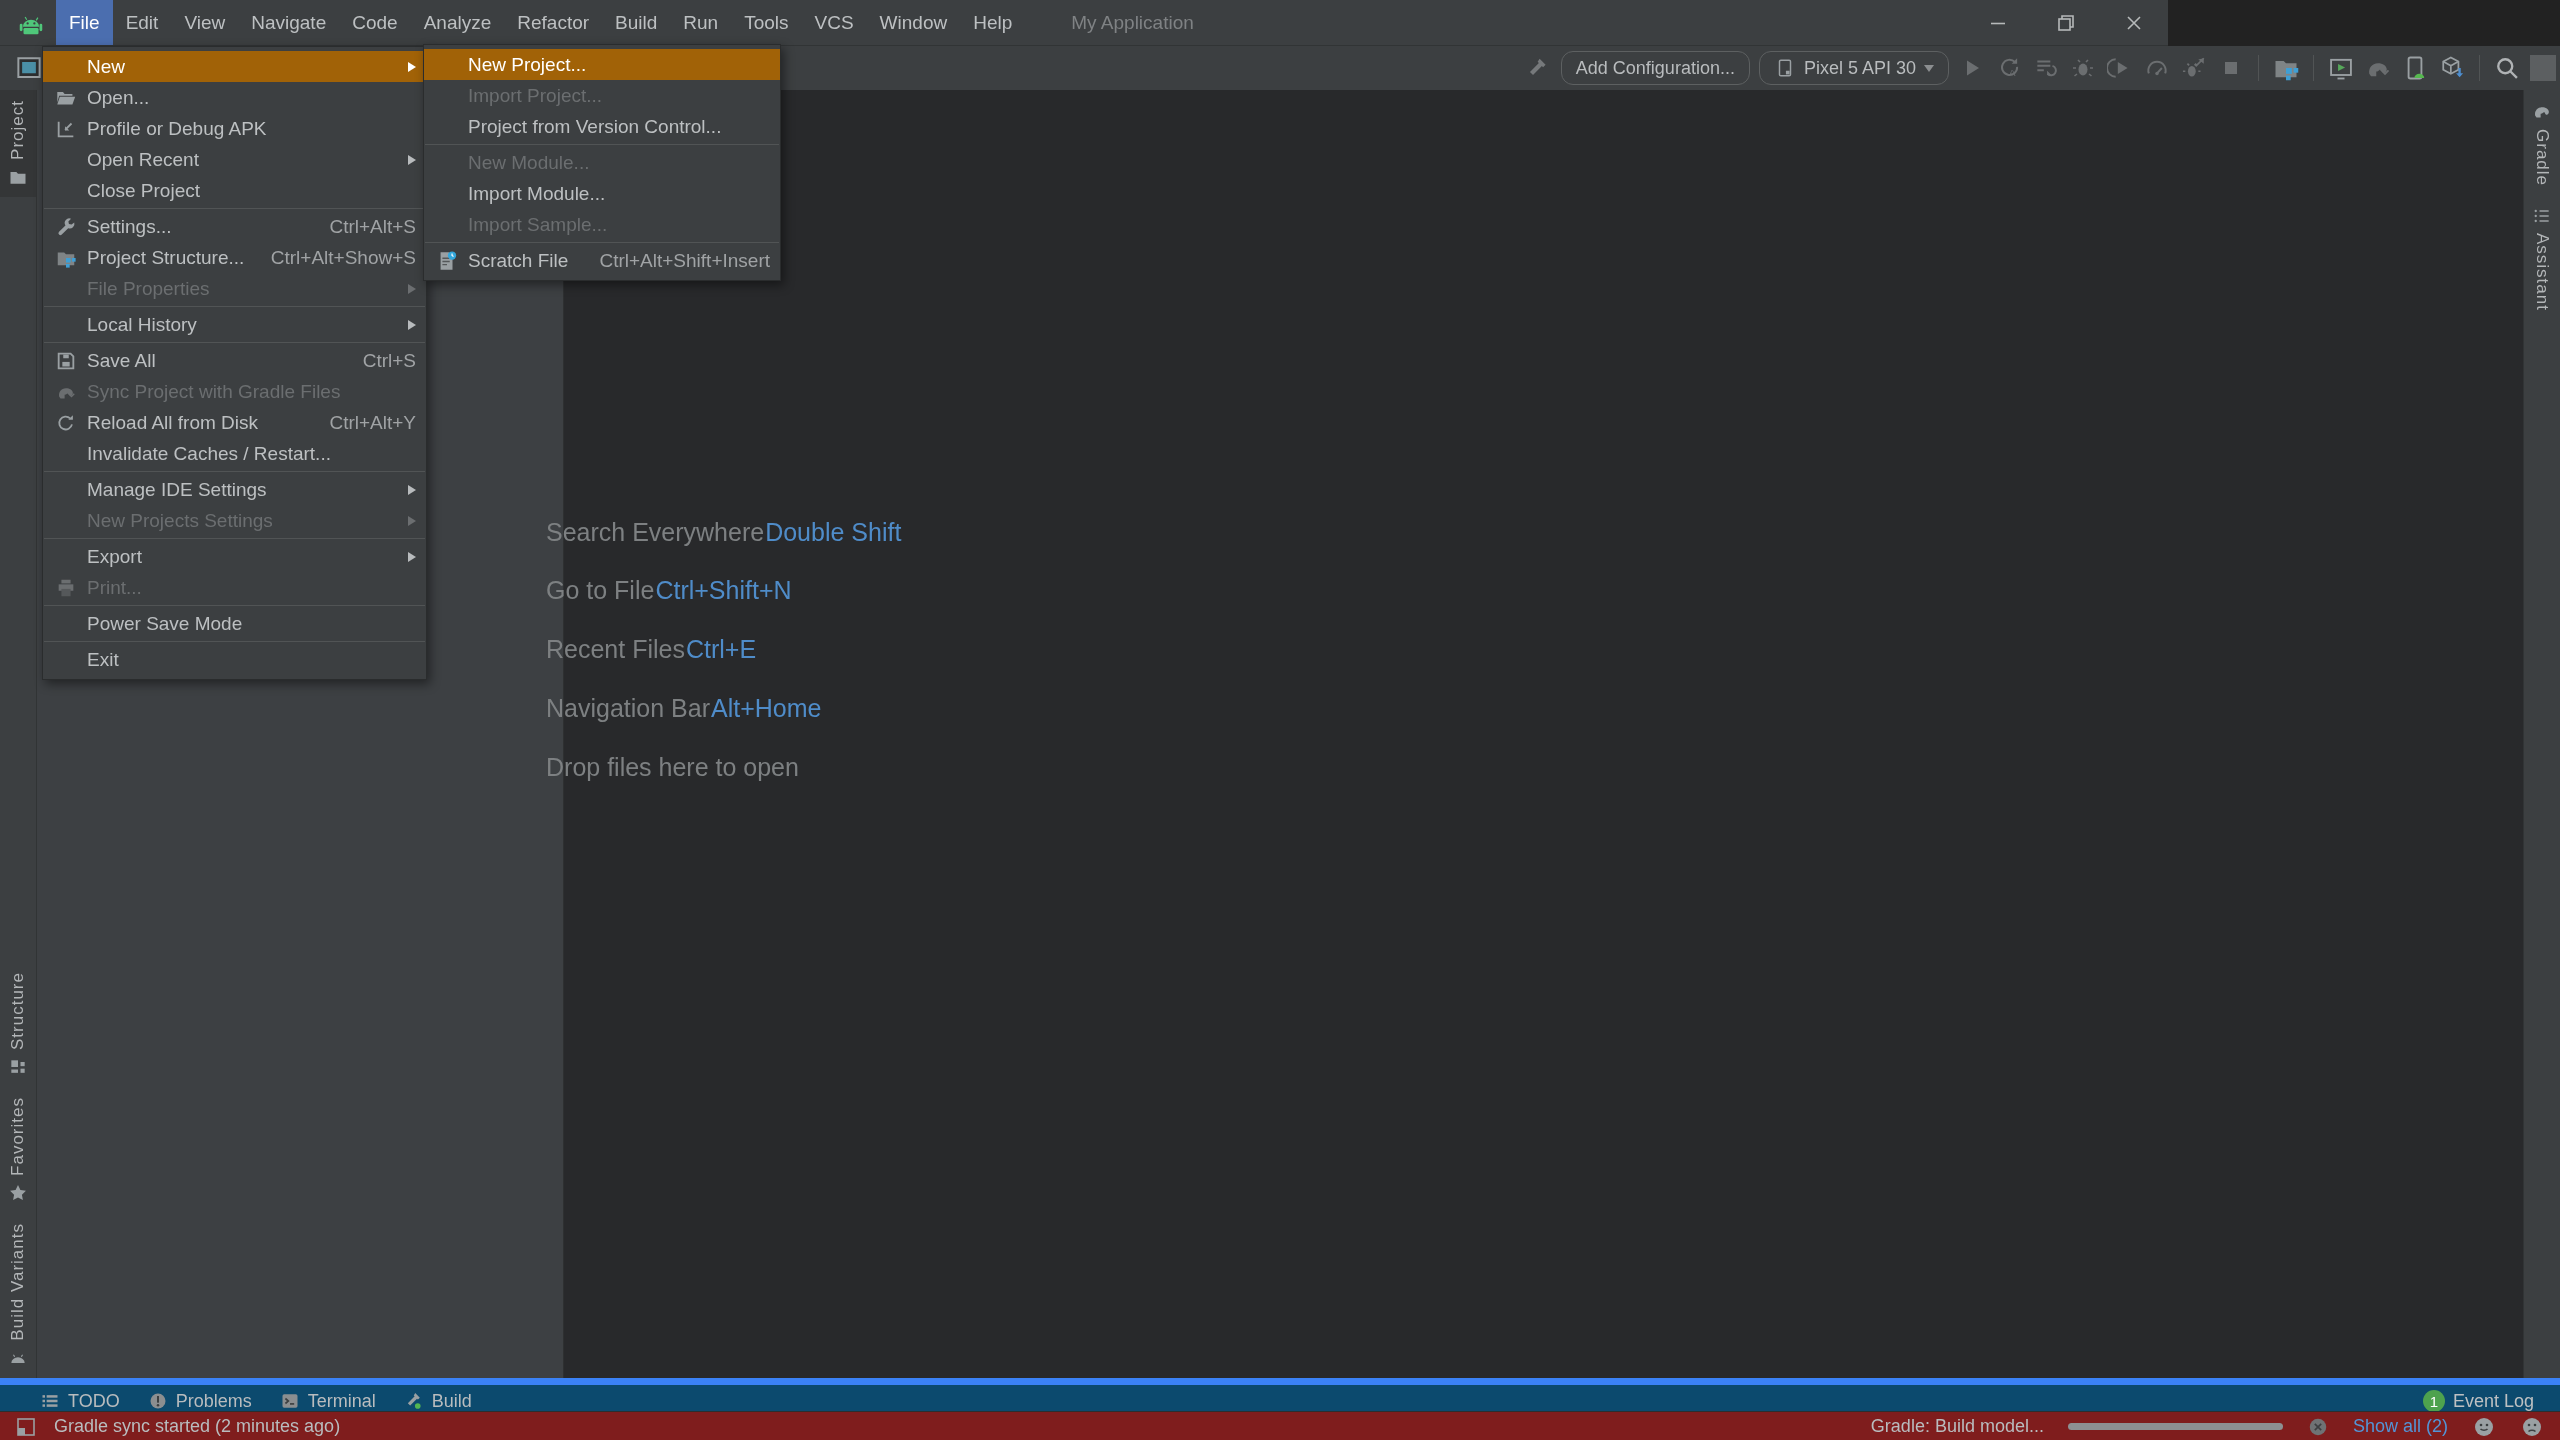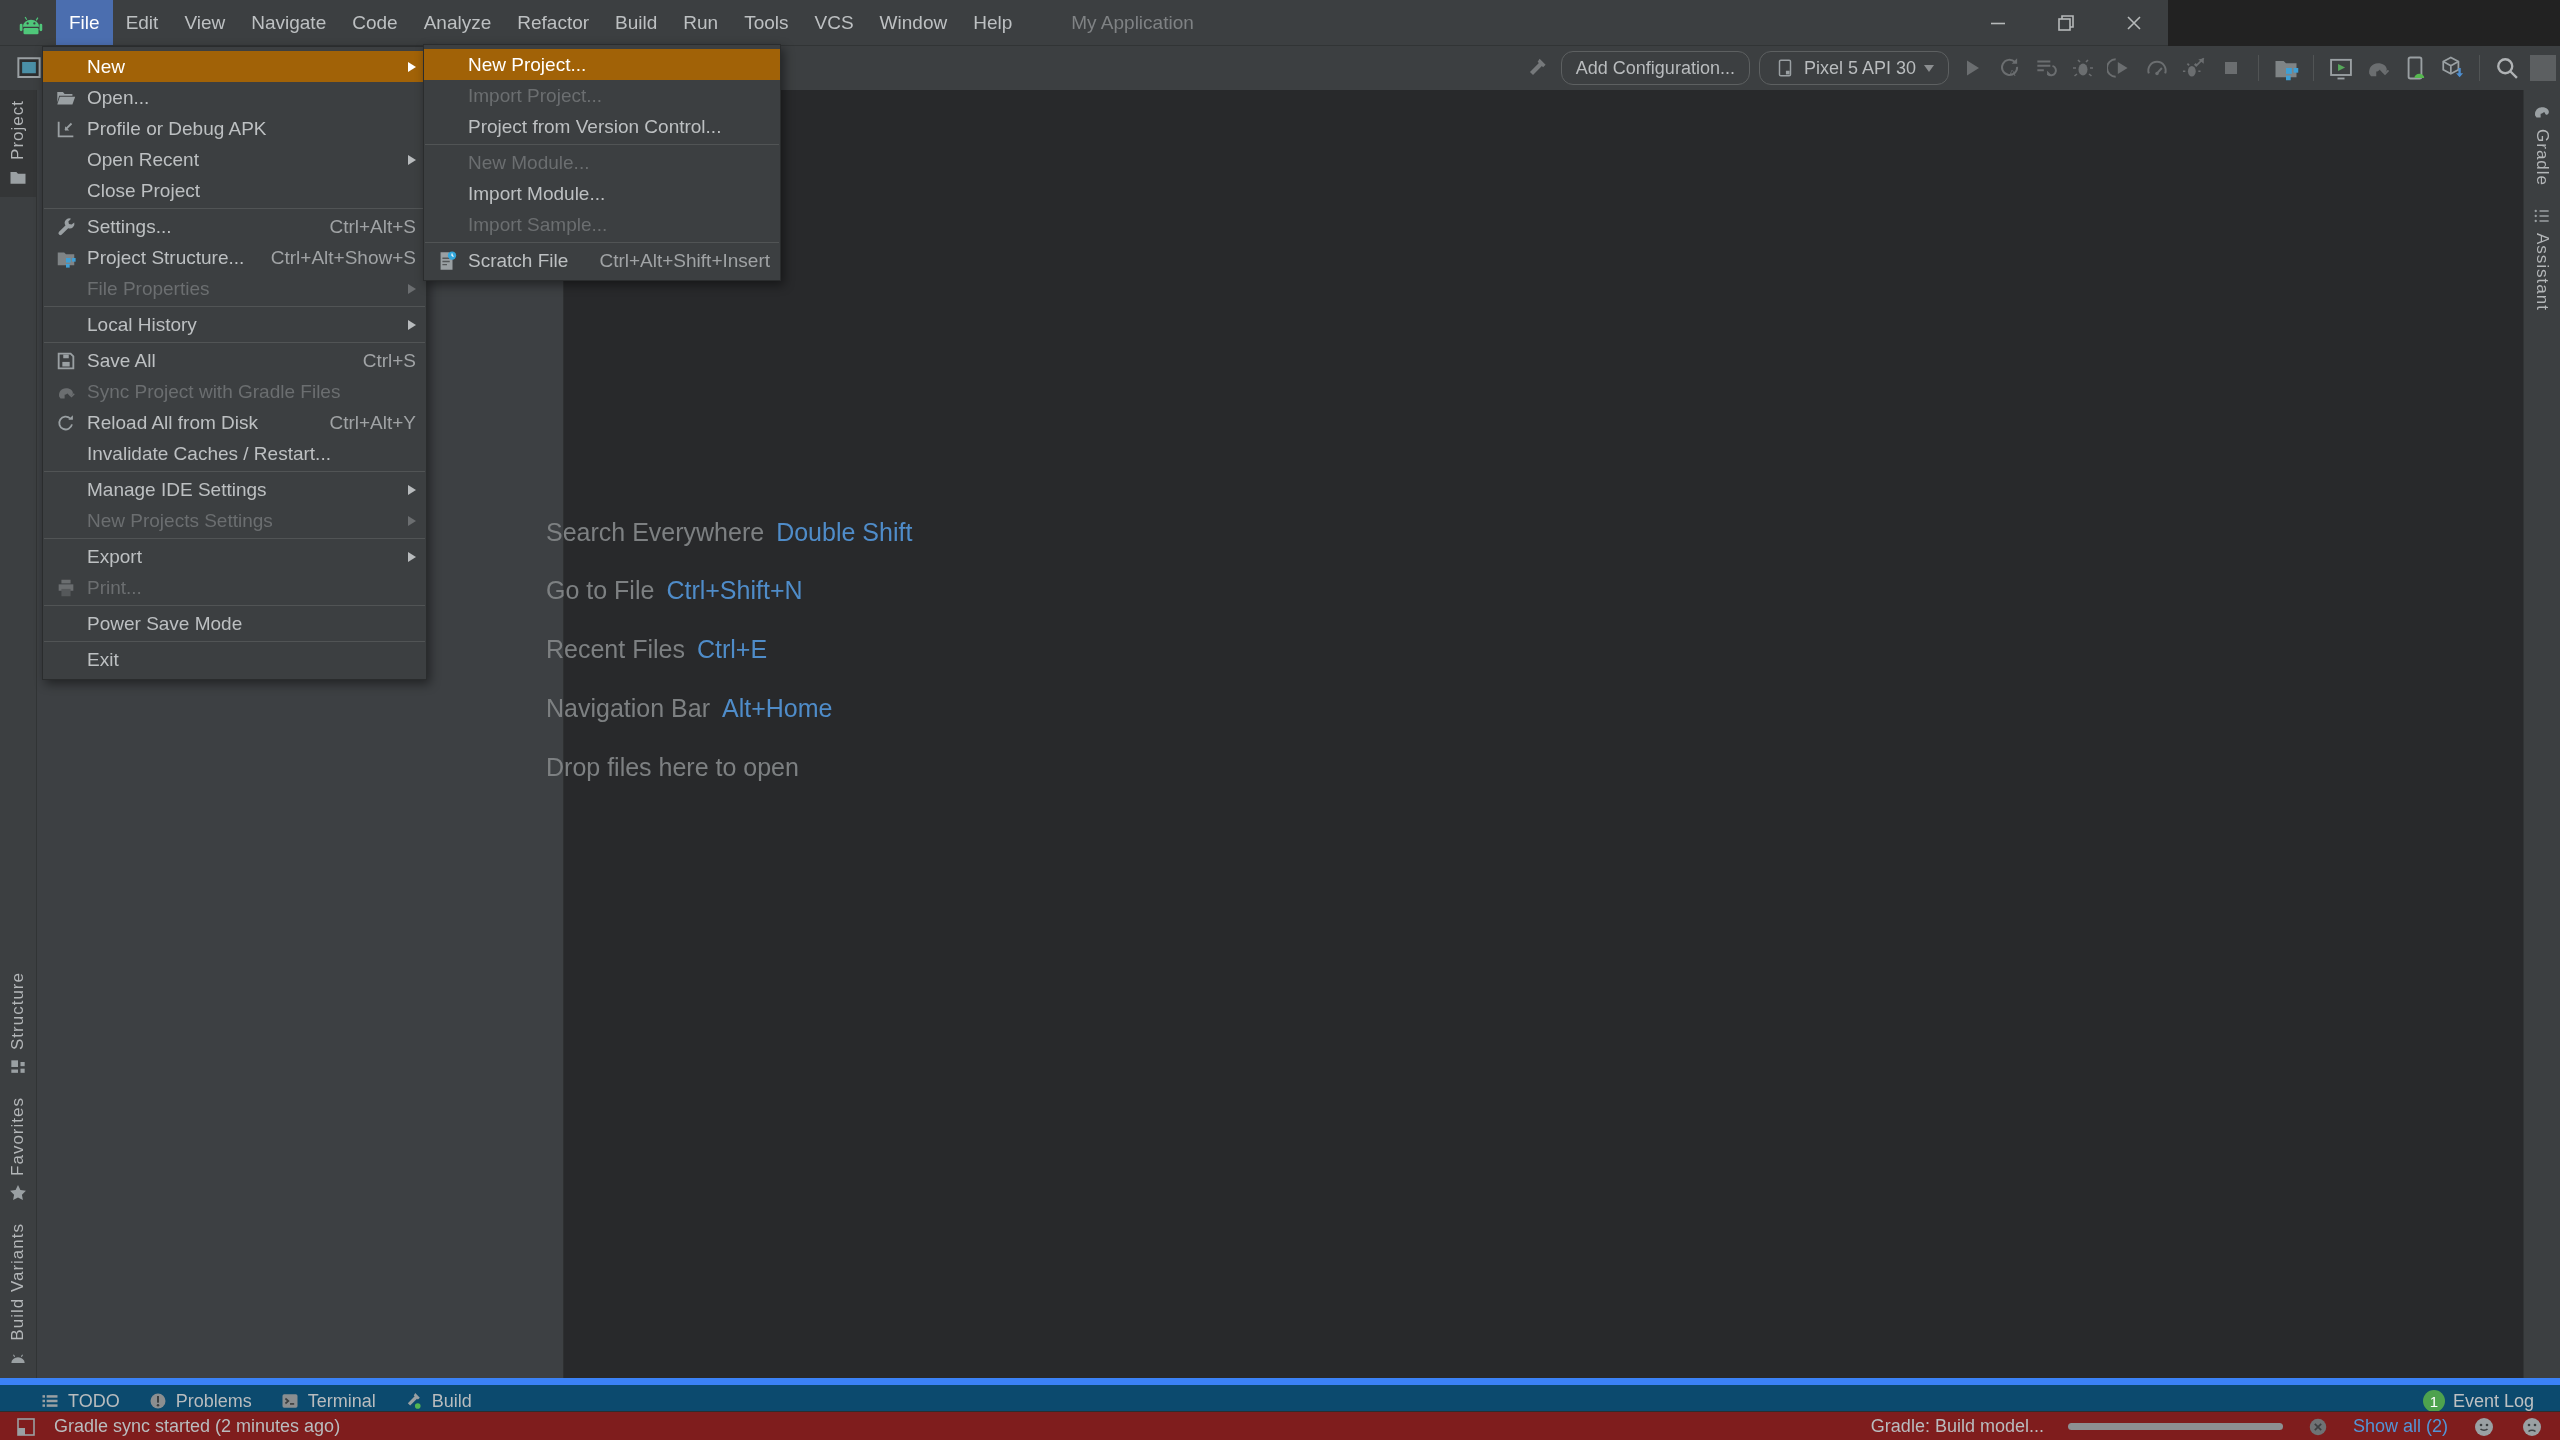--- a/index.html
+++ b/index.html
@@ -31,21 +31,21 @@
   .right-stripe{right:0;top:90px;width:36px;height:1288px;background:#3c3f41;border-left:1px solid #313435;
                 display:flex;flex-direction:column;align-items:center;}
   .vtab{display:flex;flex-direction:column;align-items:center;gap:7px;padding:10px 0;font-size:17px;color:#b3b6b8;}
   .vtab .vtxt{writing-mode:vertical-rl;transform:rotate(180deg);letter-spacing:1px;}
   .right-stripe .vtab .vtxt{transform:none;}
   .vtab.active{background:#343637;width:36px;}
   .stripe-bottom{margin-top:auto;display:flex;flex-direction:column;align-items:center;}
   .project-panel{left:37px;top:90px;width:526px;height:1288px;background:#3d4043;border-right:1px solid #2e3031;}
   .editor{left:564px;top:90px;width:1959px;height:1288px;background:#28292b;}
   
-  .hint{position:absolute;left:546px;height:36px;display:flex;align-items:center;gap:12px;font-size:25px;}
+  .hint{position:absolute;left:546px;height:36px;display:flex;align-items:center;gap:1px;font-size:25px;}
   .hint .hl{color:#7d8082;}
   .hint .hs{color:#4f8cc9;}
   
   .menu{background:#3c3f41;border:1px solid #2a2c2d;box-shadow:3px 4px 10px rgba(0,0,0,.45);
         padding:4px 0;z-index:50;}
   .file-menu{left:42px;top:46px;width:383px;}
   .submenu{left:423px;top:44px;width:356px;}
   .mrow{height:31px;display:flex;align-items:center;padding:0 10px 0 8px;font-size:19px;}
   .mrow .micon{width:30px;height:26px;margin-right:6px;display:flex;align-items:center;justify-content:center;flex:none;}
   .mrow .mlabel{flex:1;color:#bdc0c2;white-space:nowrap;}

